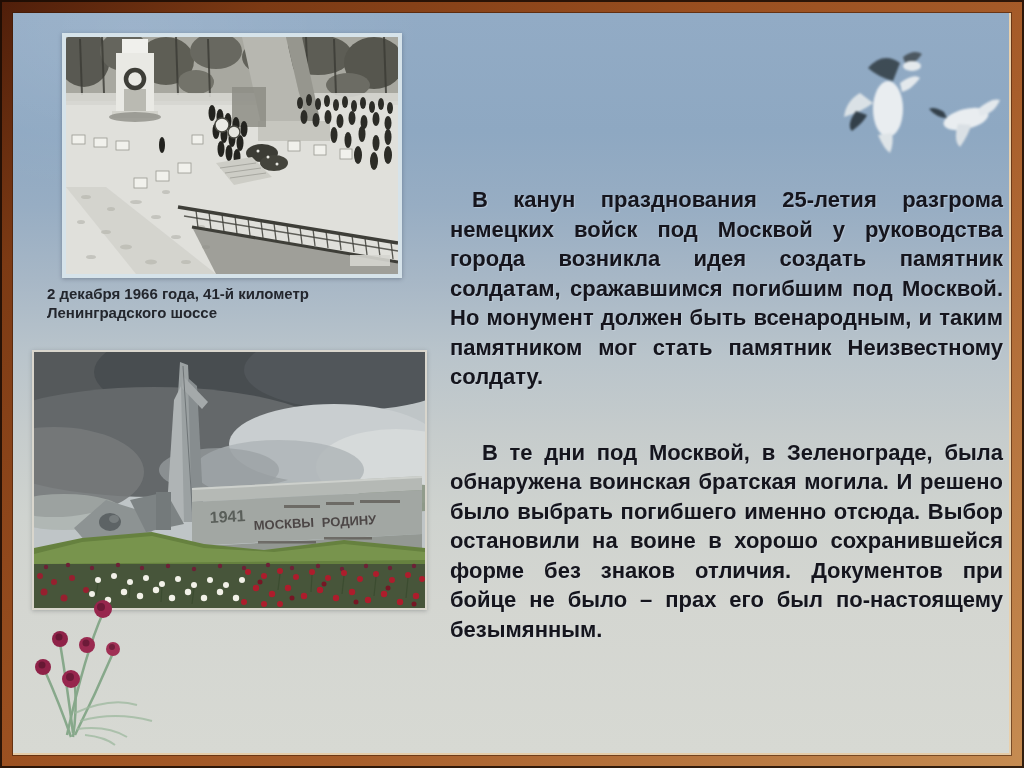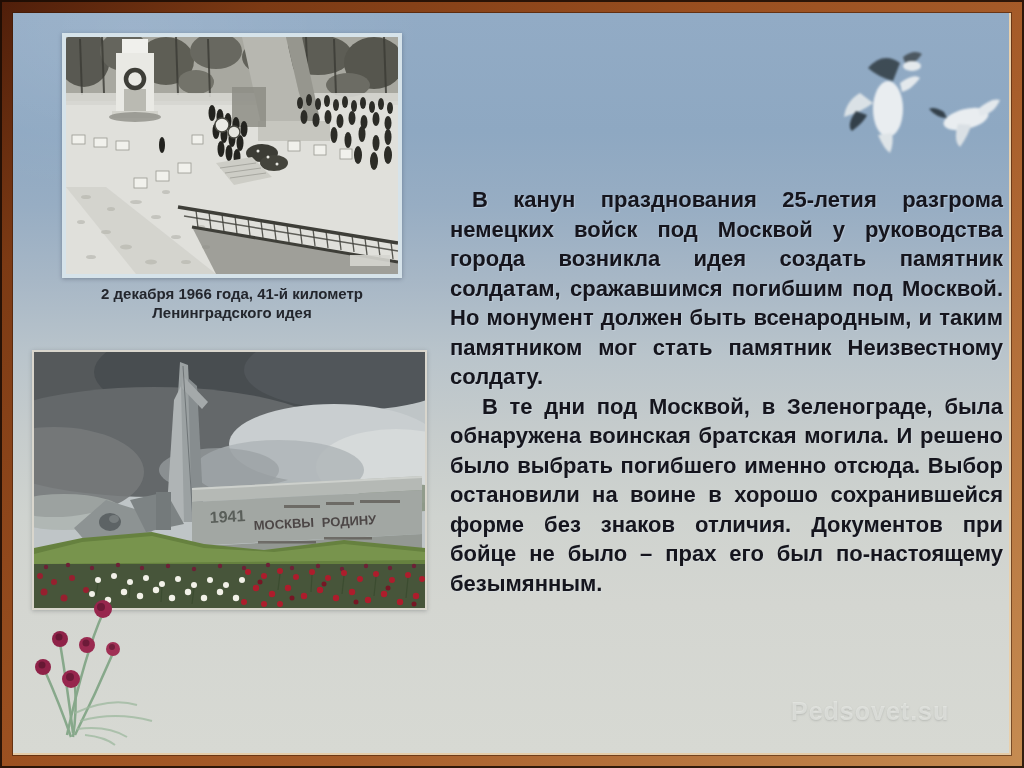--- a/index.html
+++ b/index.html
@@ -32,42 +32,42 @@
   .photo1 {
     position: absolute; left: 49px; top: 20px; width: 340px; height: 245px;
     border: 4px solid #d6e3ea; box-sizing: border-box;
     background: #e0e0db;
     box-shadow: 0 1px 4px rgba(40,50,70,0.35);
   }
   .photo1 svg { display: block; width: 100%; height: 100%; }
   
   .caption {
     position: absolute; left: 34px; top: 271px; width: 370px;
-    text-align: center; font-weight: bold; font-size: 15px; line-height: 19px;
+    font-weight: bold; font-size: 15px; line-height: 19px;
     color: #23262d;
   }
   
   .photo2 {
     position: absolute; left: 19px; top: 337px; width: 395px; height: 260px;
     border: 2px solid #d9d6cd; box-sizing: border-box;
     background: #bfc5c7;
     box-shadow: 0 1px 4px rgba(60,65,70,0.3);
   }
   .photo2 svg { display: block; width: 100%; height: 100%; }
   
   .bodytext {
     position: absolute; left: 437px; top: 172px; width: 553px;
     font-size: 22px; line-height: 29.5px; font-weight: bold;
     color: #15151d;
     text-shadow: 1px 1px 1px rgba(215,225,235,0.45);
     text-align: justify;
   }
   .bodytext p { margin: 0; text-align: justify; text-align-last: left; }
   .bodytext p.p1 { text-indent: 22px; }
-  .bodytext p.p2 { text-indent: 32px; }
+  .bodytext p.p2 { text-indent: 32px; margin-top: 46px; }
   
   .birds {
     position: absolute; left: 795px; top: 10px; width: 200px; height: 152px;
     filter: blur(1.3px); opacity: 0.95;
   }
   .flowers {
     position: absolute; left: 2px; top: 580px; width: 172px; height: 158px;
     filter: blur(0.5px);
   }
   .watermark {
@@ -239,21 +239,21 @@
             <line x1="312" y1="203" x2="314" y2="220"></line>
               <line x1="325" y1="205" x2="327" y2="222"></line>
           </g>
         </g>
         <rect x="284" y="218" width="40" height="11" fill="#d5d5cf" opacity="0.9"></rect>
       </svg>
     </div>
 
     <div class="caption">
       <div>2 декабря 1966 года, 41-й километр</div>
-      <div>Ленинградского идея</div>
+      <div>Ленинградского шоссе</div>
     </div>
 
     <div class="photo2">
       <svg viewBox="0 0 391 256" preserveAspectRatio="none" aria-hidden="true">
         <rect width="391" height="256" fill="#bfc5c7"></rect>
         <g>
           <ellipse cx="70" cy="35" rx="160" ry="65" fill="#55595b"></ellipse>
           <ellipse cx="210" cy="20" rx="150" ry="50" fill="#484d50"></ellipse>
           <ellipse cx="120" cy="90" rx="185" ry="55" fill="#64686a"></ellipse>
           <ellipse cx="320" cy="18" rx="110" ry="40" fill="#51565a"></ellipse>
@@ -452,16 +452,15 @@
           <circle cx="71" cy="50" r="3.5" fill="#6d1a38"></circle>
         <circle cx="28" cy="74" r="8" fill="#8f2248"></circle>
           <circle cx="27" cy="72" r="3.5" fill="#661834"></circle>
         <circle cx="56" cy="86" r="9" fill="#97264d"></circle>
           <circle cx="55" cy="84" r="4" fill="#6d1a38"></circle>
         <circle cx="98" cy="56" r="7" fill="#a03055"></circle>
           <circle cx="97" cy="54" r="3" fill="#71203c"></circle>
       </g>
     </svg>
 
-    <div class="watermark">Pedsovet.su</div>
 
   </div>
 </div>
 
 </body></html>

